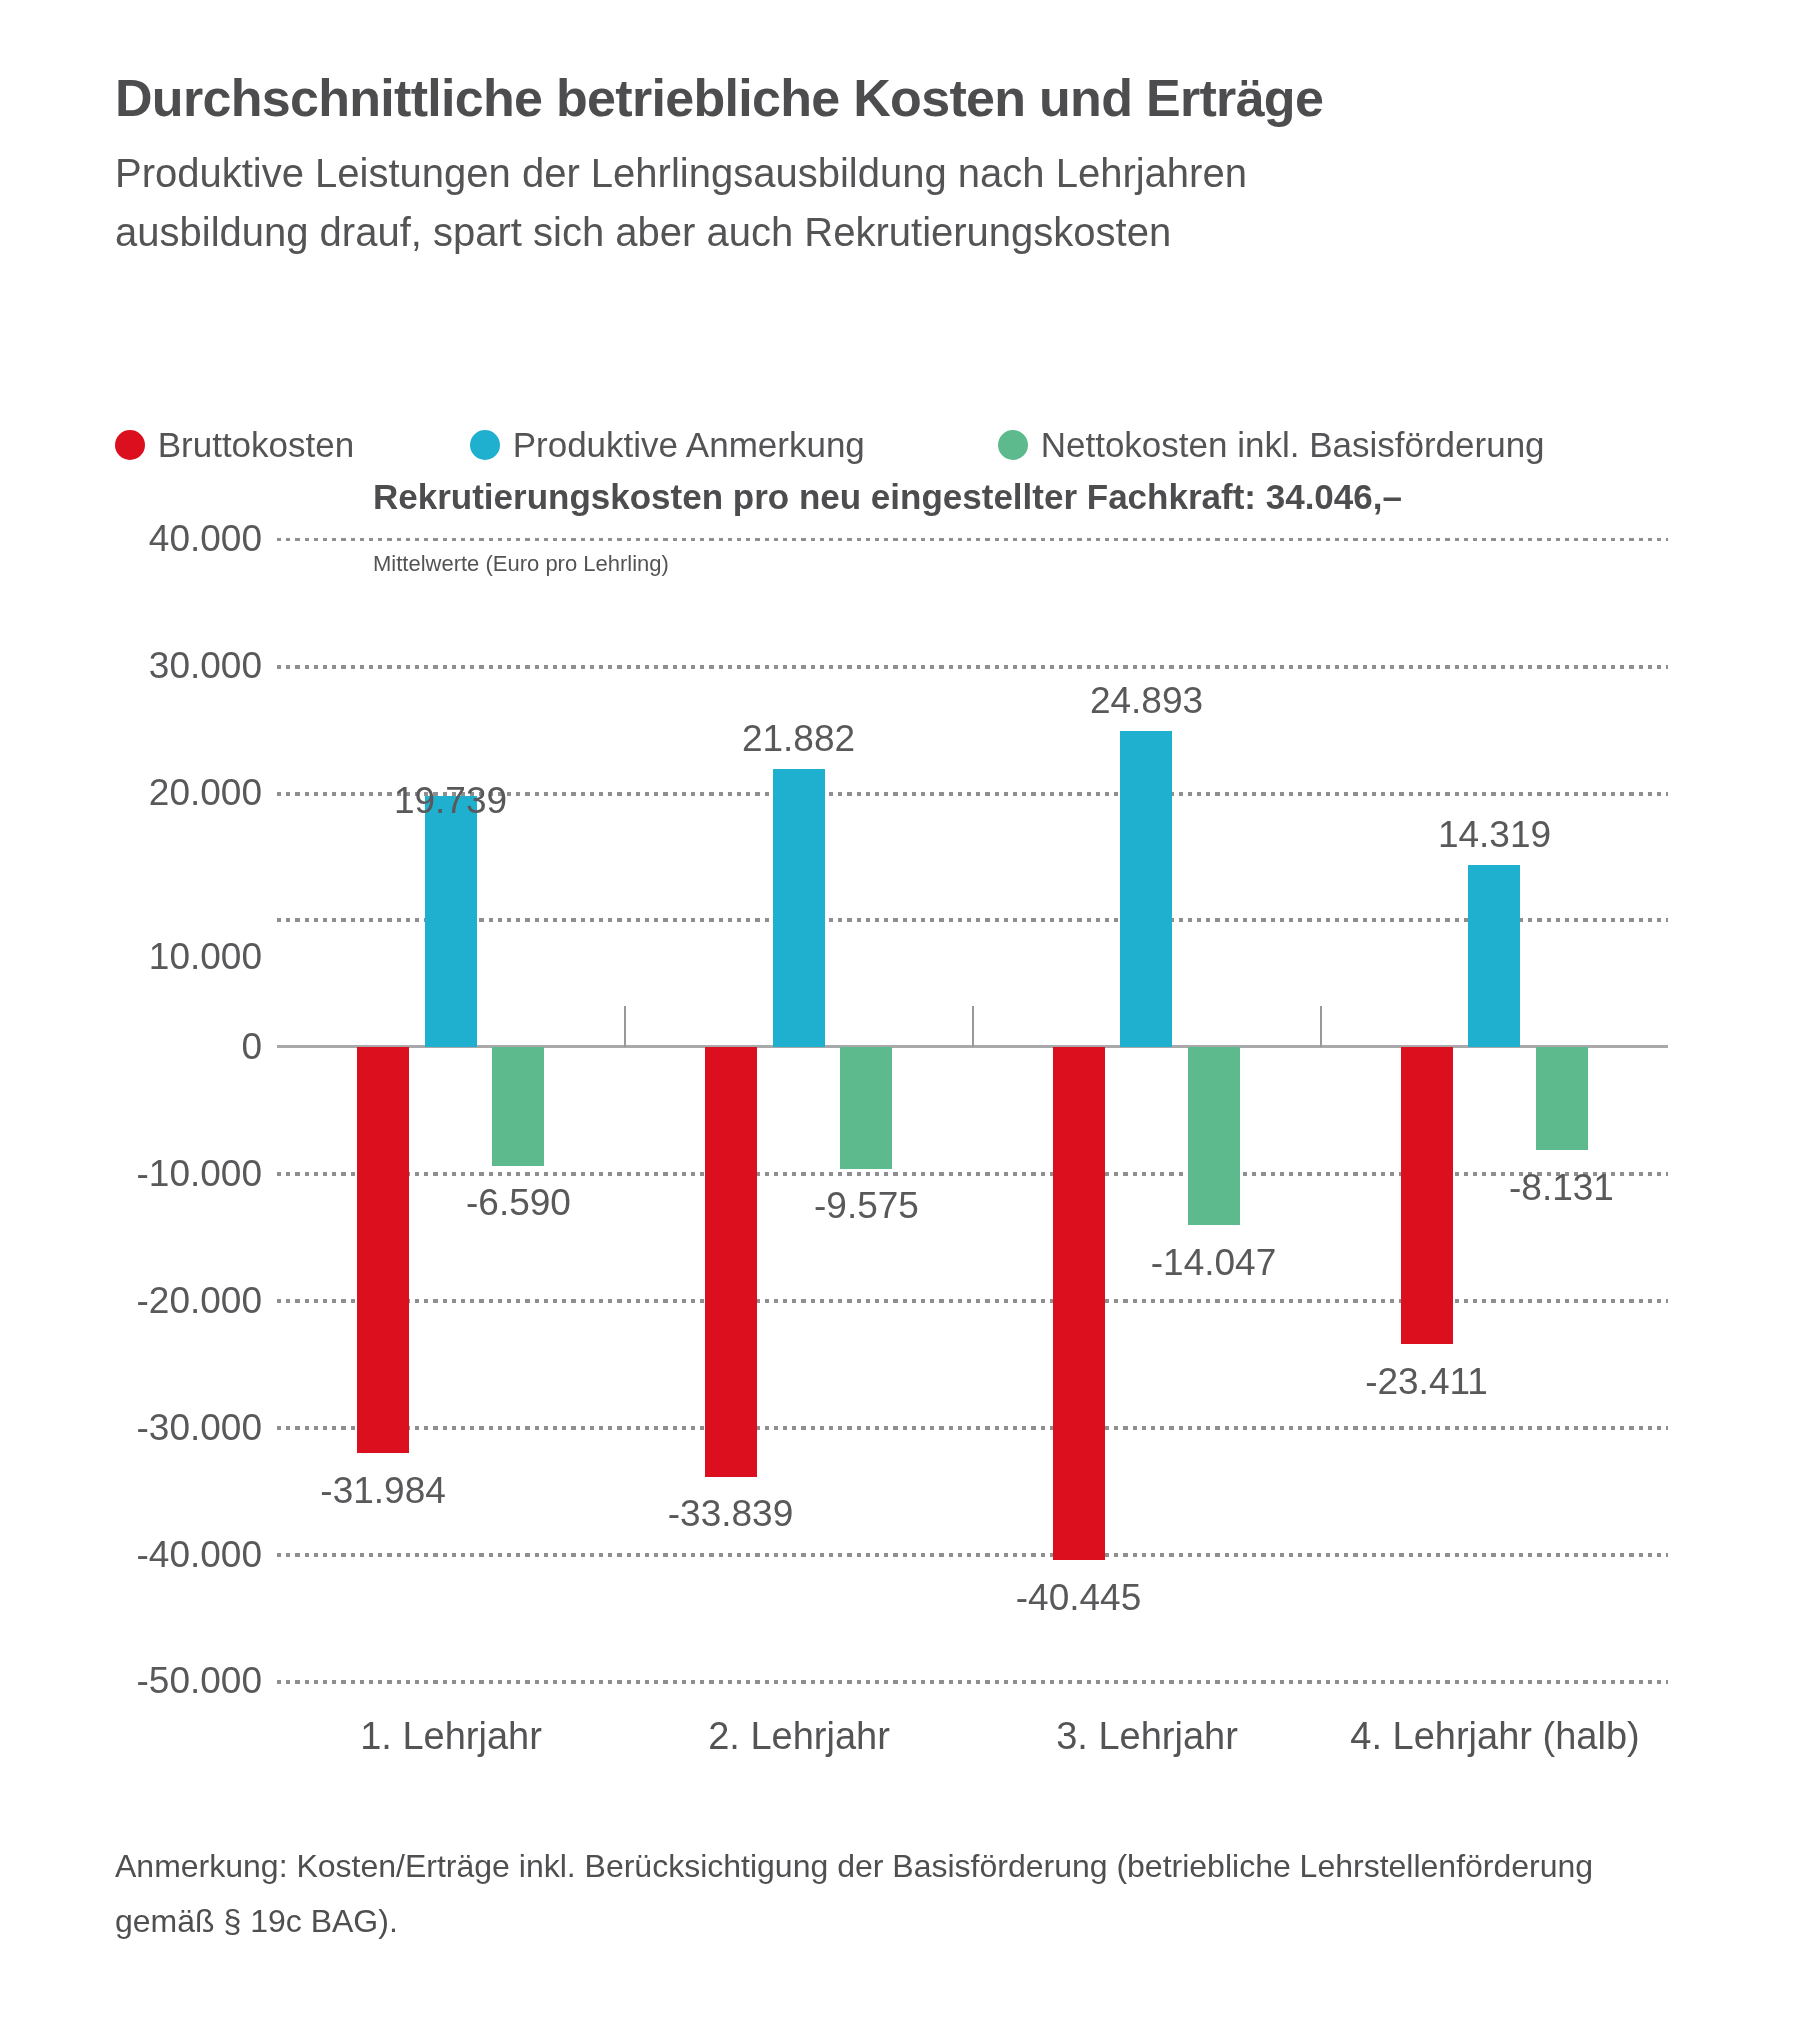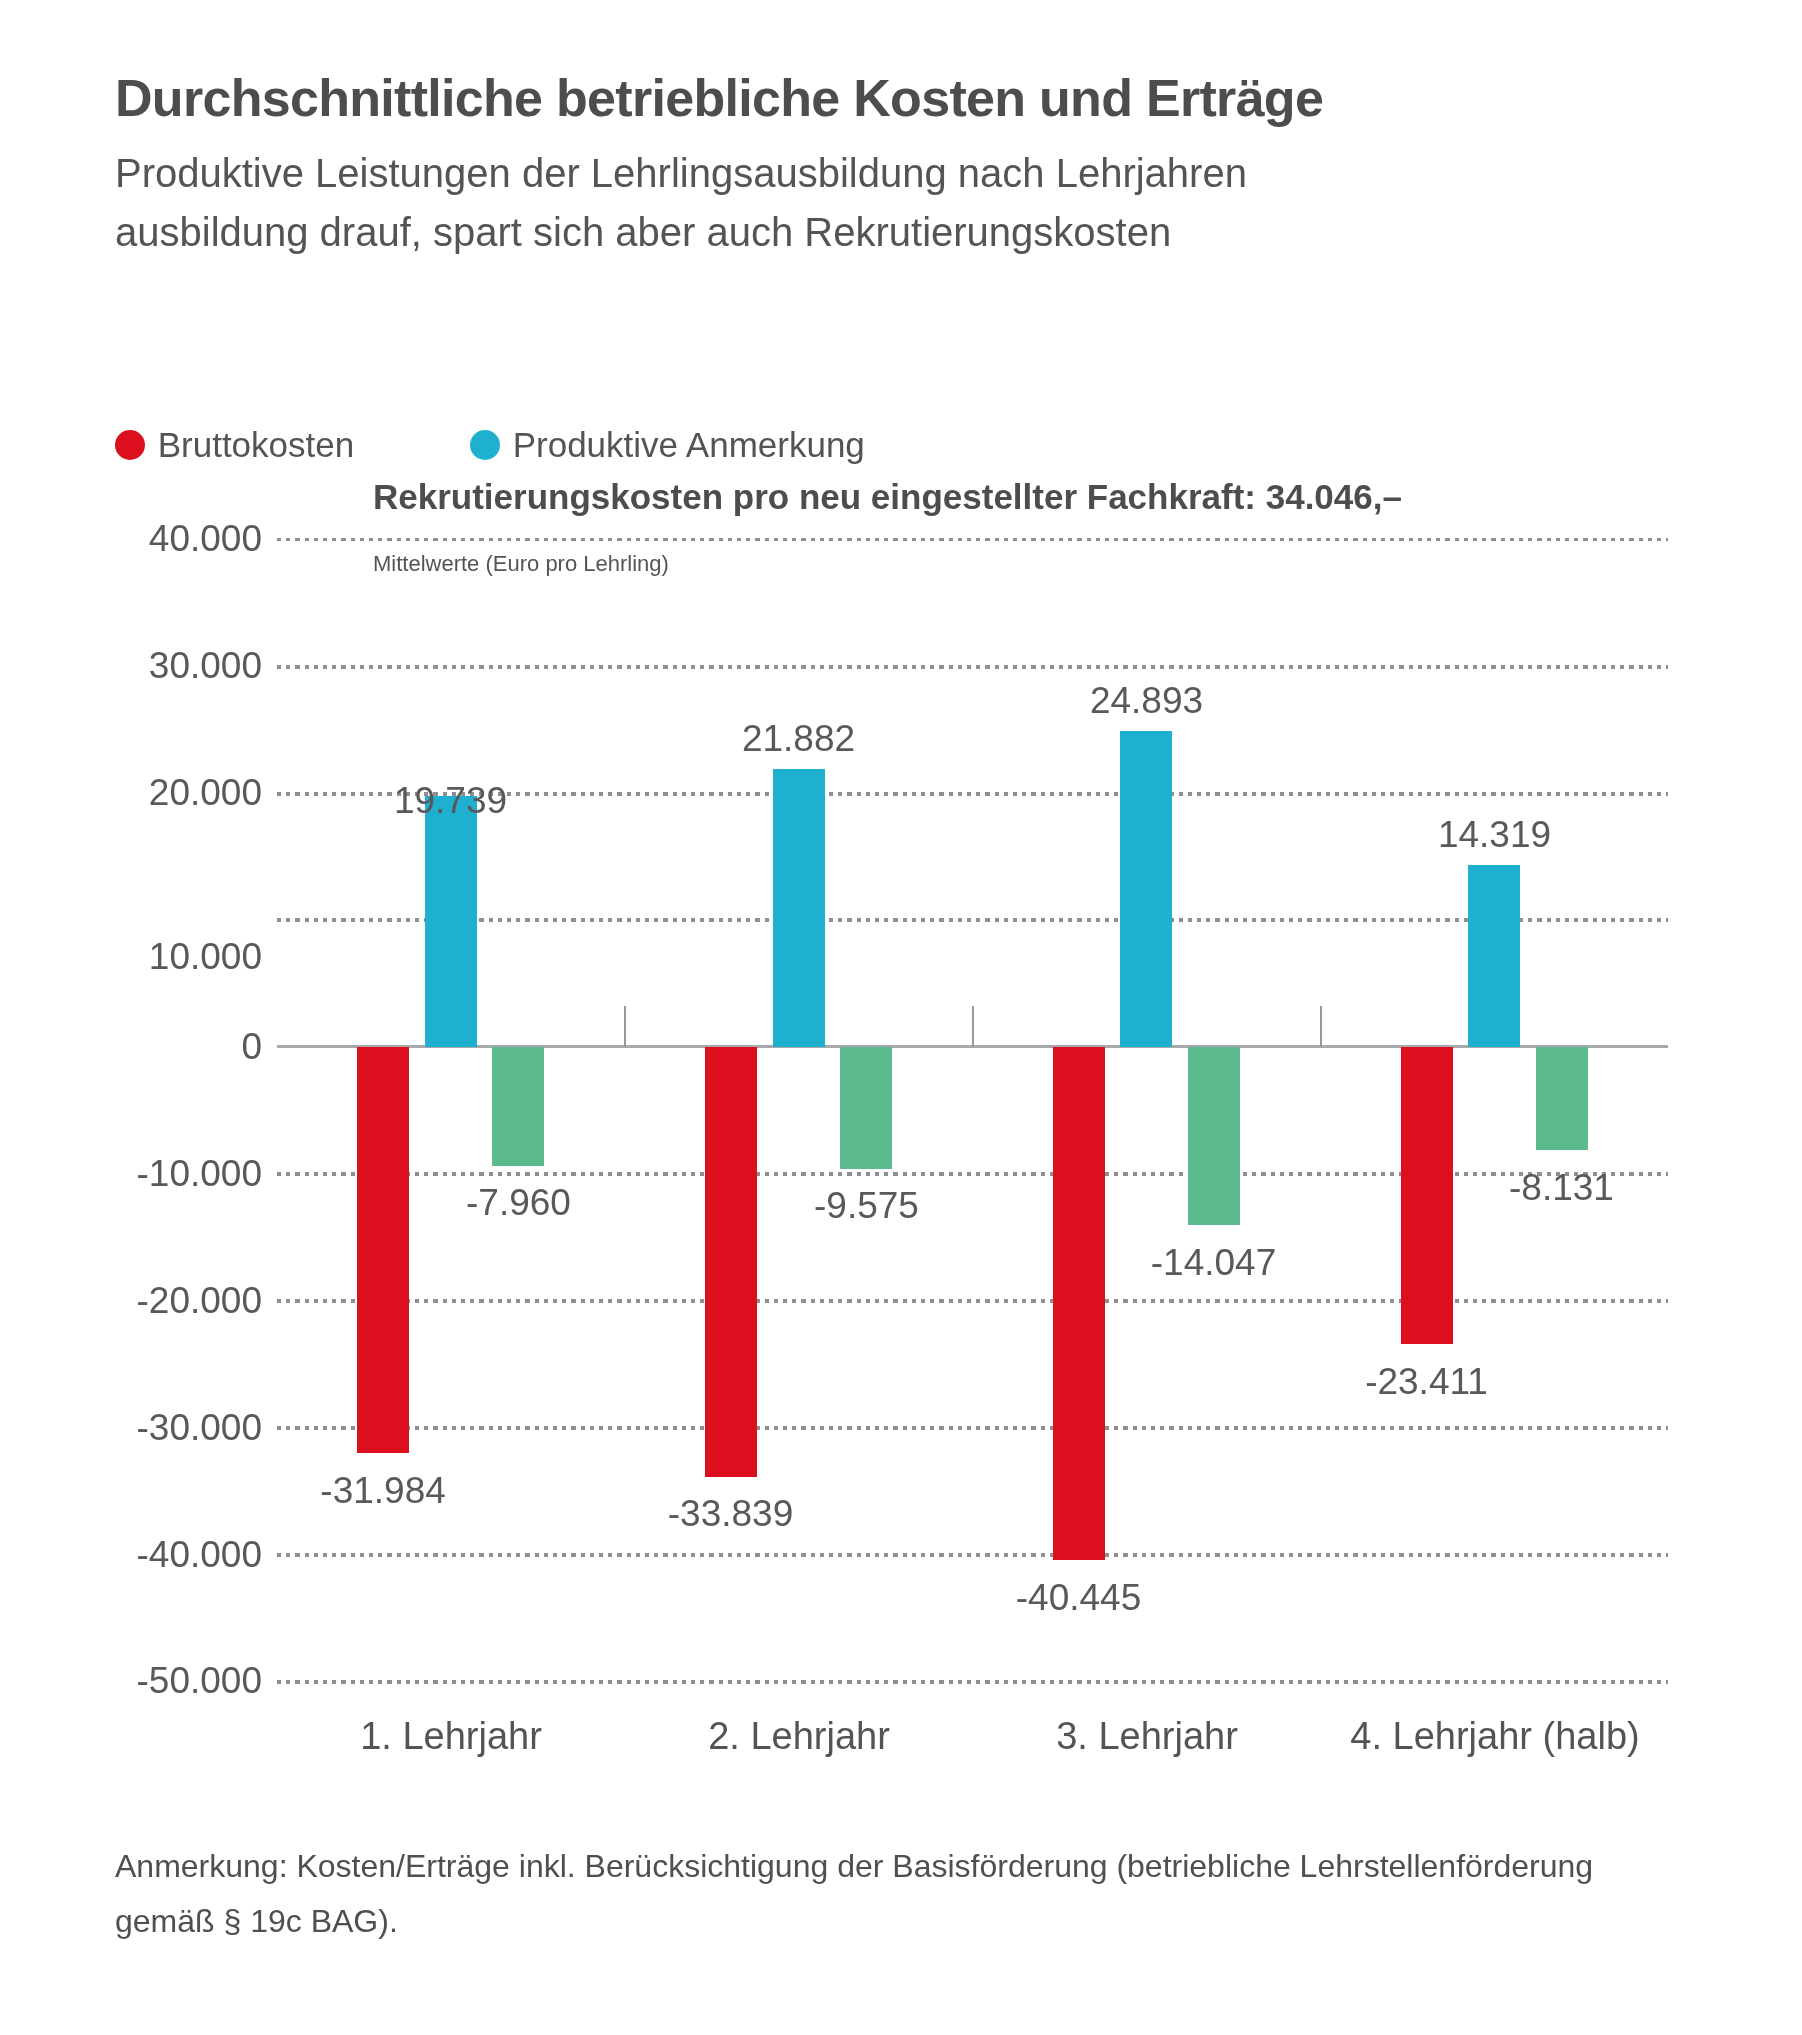--- a/index.html
+++ b/index.html
@@ -78,20 +78,24 @@
   </div>
 
   <div class="legend-item li-0">
     <span class="legend-dot" style="background: rgb(220, 15, 30);"></span>
     <span class="legend-label">Bruttokosten</span>
   </div>
   <div class="legend-item li-1">
     <span class="legend-dot" style="background: rgb(31, 176, 208);"></span>
     <span class="legend-label">Produktive Anmerkung</span>
   </div>
+  <div class="legend-item li-2">
+    <span class="legend-dot" style="background: rgb(92, 186, 140);"></span>
+    <span class="legend-label">Nettokosten inkl. Basisförderung</span>
+  </div>
 
   <div class="annotation-bold">Rekrutierungskosten pro neu eingestellter Fachkraft: 34.046,–</div>
   <div class="annotation-sub">Mittelwerte (Euro pro Lehrling)</div>
 
   <div class="ylabels" id="ylabels">
       <div class="ylabel" style="top: -21px;">40.000</div>
       <div class="ylabel" style="top: 106px;">30.000</div>
       <div class="ylabel" style="top: 233px;">20.000</div>
       <div class="ylabel" style="top: 360px; margin-top: 37px;">10.000</div>
       <div class="ylabel" style="top: 487px;">0</div>
@@ -113,21 +117,21 @@
       <div class="gridline" style="top: 1014px;"></div>
       <div class="gridline" style="top: 1141px;"></div>
       <div class="cat-tick" style="left: 347px; top: 467px; height: 41px;"></div>
       <div class="cat-tick" style="left: 695px; top: 467px; height: 41px;"></div>
       <div class="cat-tick" style="left: 1043px; top: 467px; height: 41px;"></div>
       <div class="bar" style="left: 80px; width: 52px; background: rgb(220, 15, 30); top: 508px; height: 406px;"></div>
       <div class="val-label" style="left: -13.4px; top: 931px;">-31.984</div>
       <div class="bar" style="left: 148px; width: 52px; background: rgb(31, 176, 208); top: 257px; height: 251px;"></div>
       <div class="val-label" style="left: 54px; top: 207px; margin-top: 34px;">19.739</div>
       <div class="bar" style="left: 215px; width: 52px; background: rgb(92, 186, 140); top: 508px; height: 119px;"></div>
-      <div class="val-label" style="left: 122px; top: 643px;">-7.960</div>
+      <div class="val-label" style="left: 122px; top: 643px;">-6.590</div>
       <div class="bar" style="left: 428px; width: 52px; background: rgb(220, 15, 30); top: 508px; height: 430px;"></div>
       <div class="val-label" style="left: 334px; top: 954px;">-33.839</div>
       <div class="bar" style="left: 496px; width: 52px; background: rgb(31, 176, 208); top: 230px; height: 278px;"></div>
       <div class="val-label" style="left: 402px; top: 179px;">21.882</div>
       <div class="bar" style="left: 563px; width: 52px; background: rgb(92, 186, 140); top: 508px; height: 122px;"></div>
       <div class="val-label" style="left: 470px; top: 646px;">-9.575</div>
       <div class="bar" style="left: 776px; width: 52px; background: rgb(220, 15, 30); top: 508px; height: 513px;"></div>
       <div class="val-label" style="left: 682px; top: 1038px;">-40.445</div>
       <div class="bar" style="left: 843px; width: 52px; background: rgb(31, 176, 208); top: 192px; height: 316px;"></div>
       <div class="val-label" style="left: 750px; top: 141px;">24.893</div>

